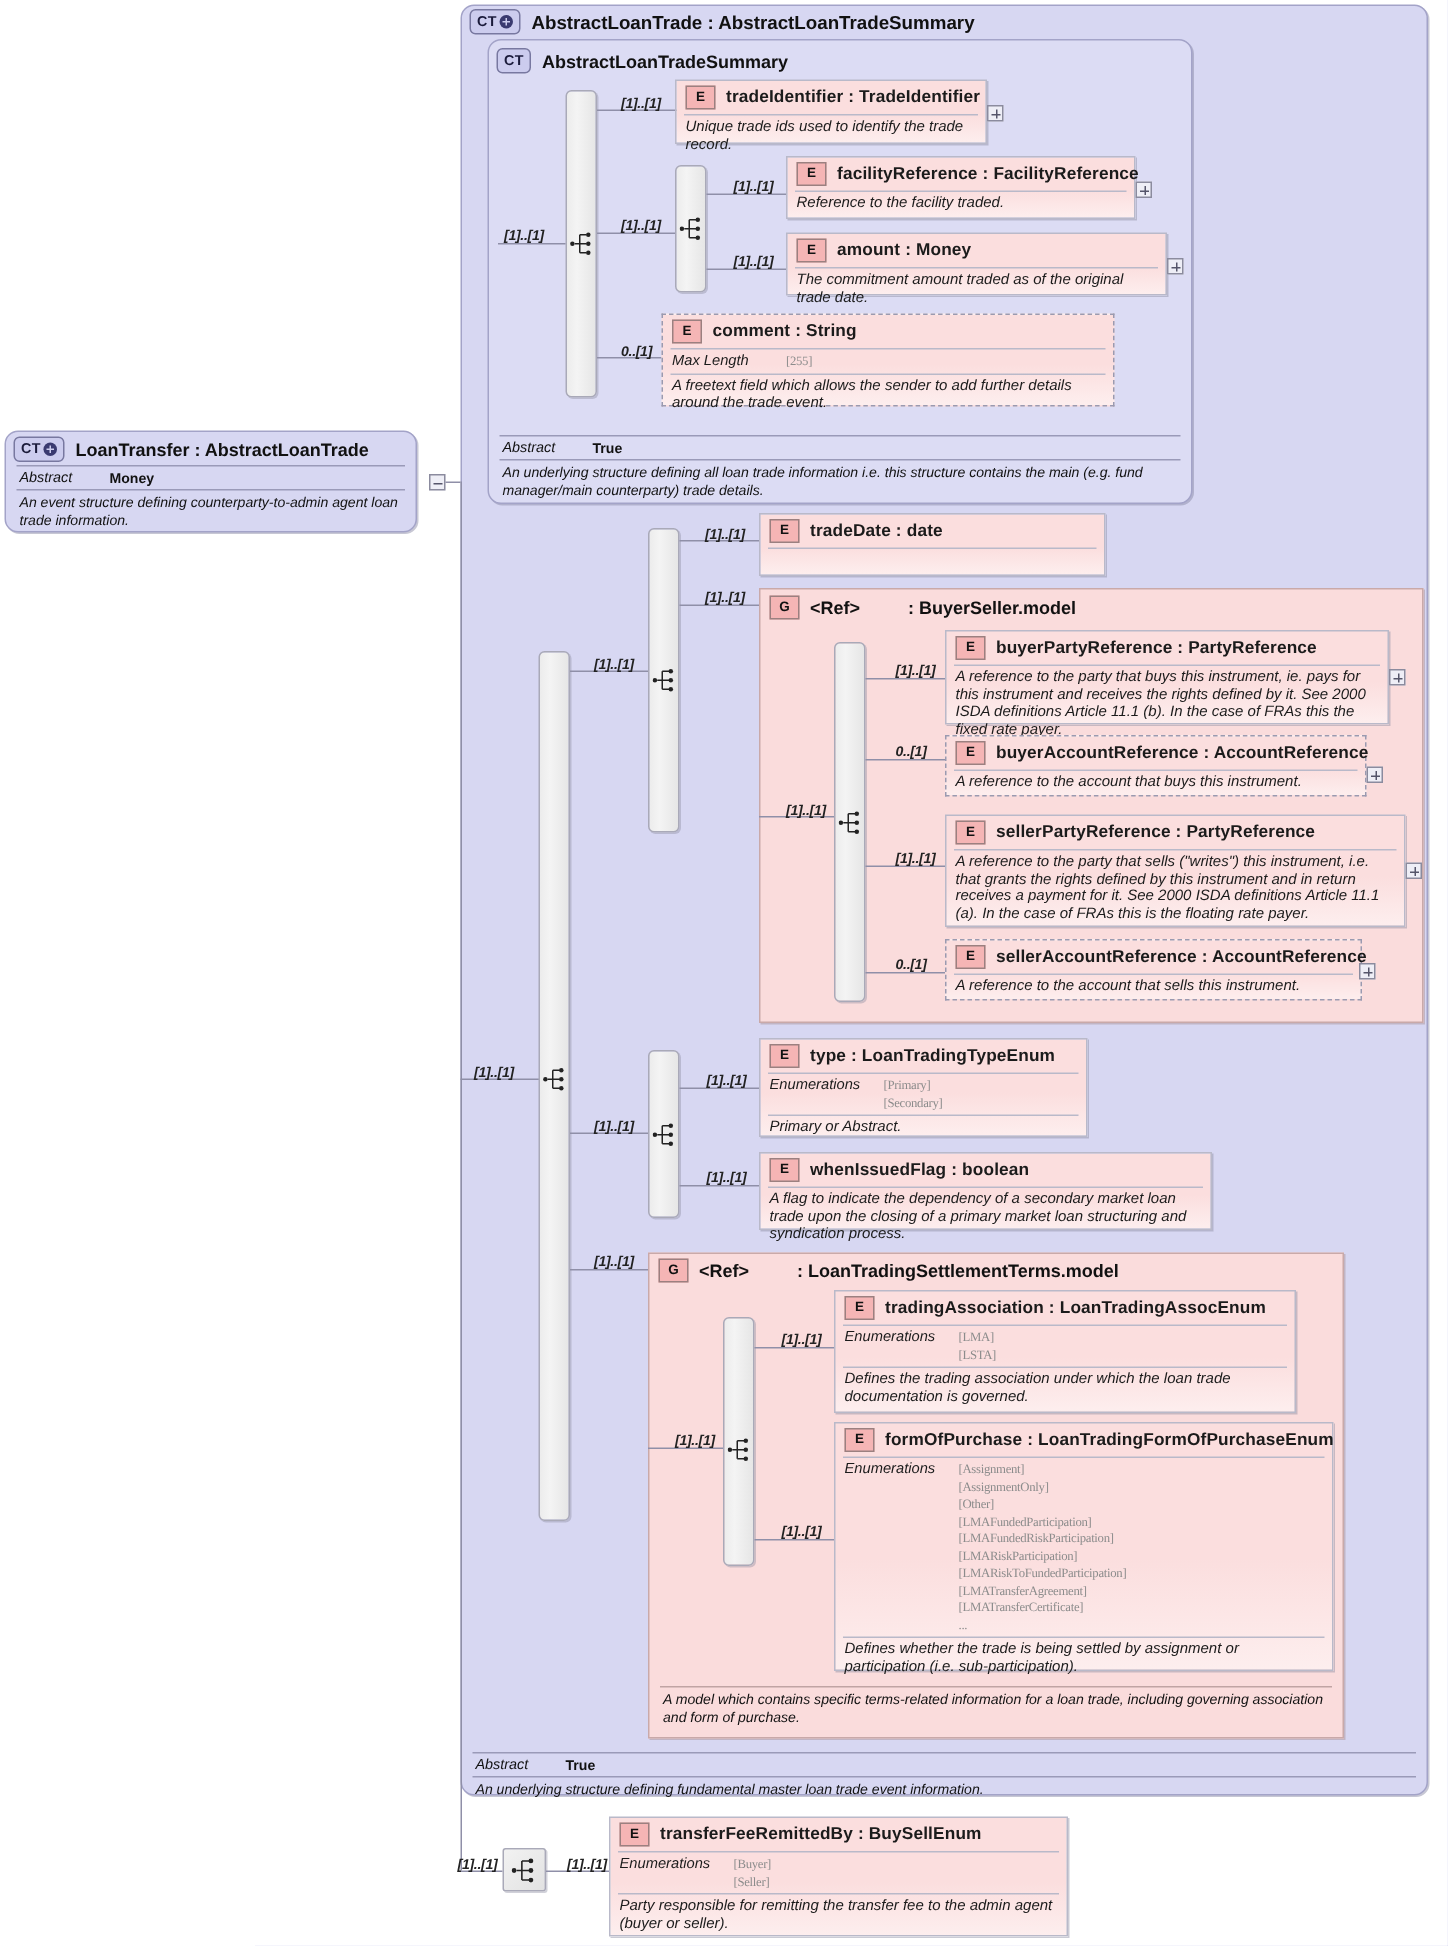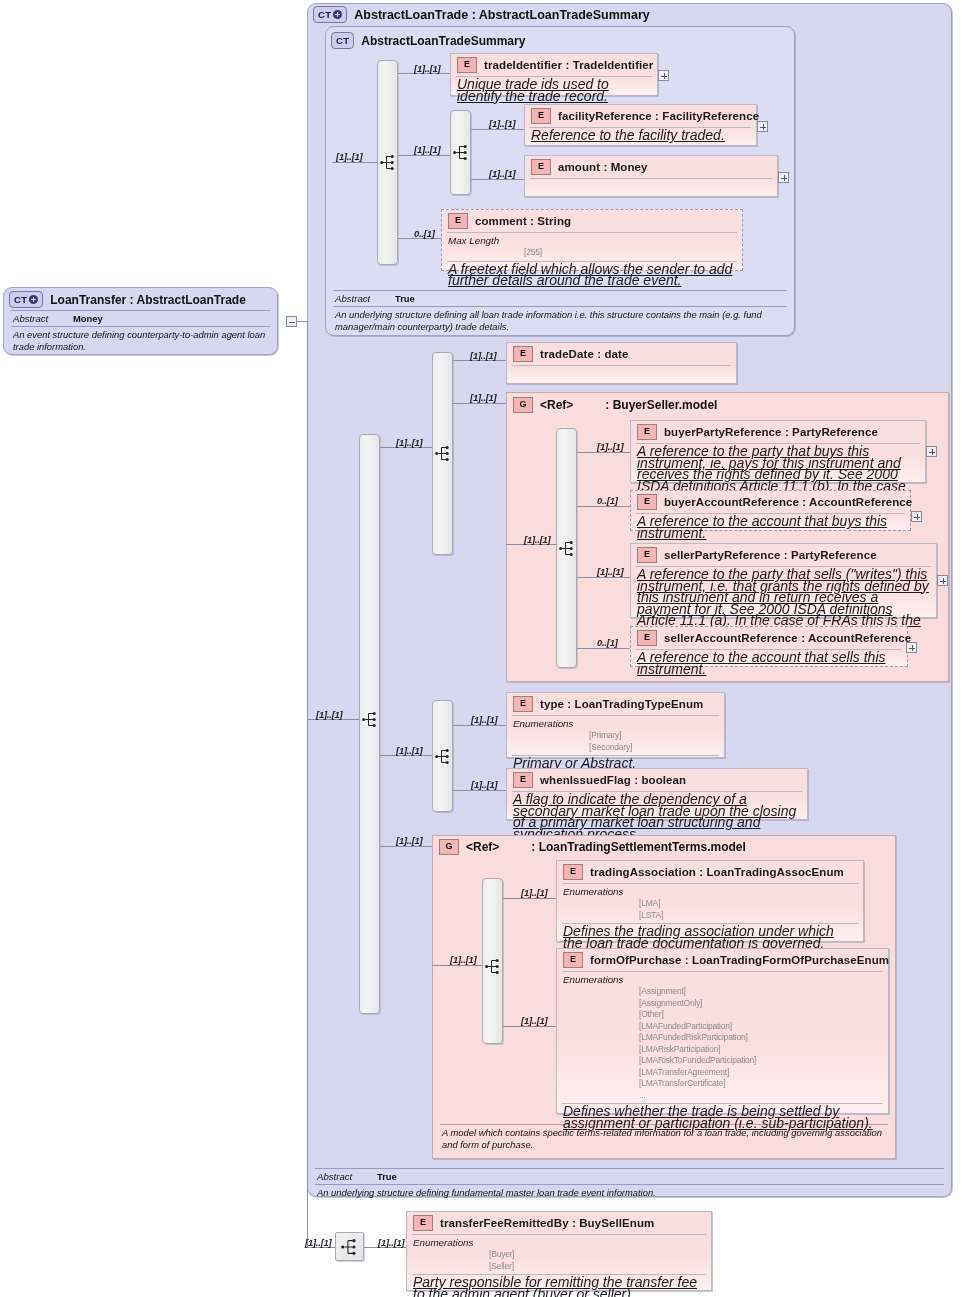--- a/index.html
+++ b/index.html
@@ -47,26 +47,26 @@
     letter-spacing:.1px;white-space:nowrap;
   }
   .node .sep{height:1px;background:#b9b9c9;margin:0 5px;}
   .node .facet{
     display:flex;padding:2px 6px 2px 6px;font-size:9.5px;
   }
   .node .facet .fname{
     font-style:italic;color:#1b1b1b;min-width:76px;font-size:9.8px;
   }
   .node .facet .fvals{
-    color:#8c8c8c;font-family:Liberation Sans, sans-serif;
-    font-size:8.5px;line-height:11.5px;letter-spacing:-.2px;margin-top:12px;
+    color:#8c8c8c;font-family:Liberation Serif, serif;
+    font-size:8.5px;line-height:11.5px;letter-spacing:-.2px;
   }
   .node .doc{
-    padding:2px 6px 4px 6px;font-size:14px;font-style:italic;
-    color:#1b1b1b;line-height:11.6px;text-decoration:underline;
+    padding:2px 6px 4px 6px;font-size:10px;font-style:italic;
+    color:#1b1b1b;line-height:11.6px;
   }
 
   
   .badge-e{
     display:inline-block;width:18px;height:14px;line-height:13px;
     text-align:center;font-size:9px;font-weight:bold;color:#111;
     background:#f5b5b5;border:1px solid #9b8080;flex:0 0 auto;
   }
   .badge-g{
     display:inline-block;width:18px;height:14px;line-height:13px;
@@ -278,20 +278,21 @@
 
   <div class="ln-h" style="left:471px;top:179px;width:53px;"></div>
   <div class="card" style="left:489px;top:168px;">[1]..[1]</div>
 
   <div class="node" style="left:524px;top:155px;width:254px;height:42px;">
     <div class="hdr">
       <span class="badge-e">E</span>
       <span>amount    : Money</span>
     </div>
     <div class="sep"></div>
+    <div class="doc">The commitment amount traded as of the original trade date.</div>
   </div>
   <div class="expbox plus" style="left:778px;top:172px;"></div>
 
   <div class="ln-h" style="left:398px;top:238px;width:43px;"></div>
   <div class="card" style="left:414px;top:228px;">0..[1]</div>
 
   <div class="node optional" style="left:441px;top:209px;width:302px;height:62px;">
     <div class="hdr">
       <span class="badge-e">E</span>
       <span>comment : String</span>

